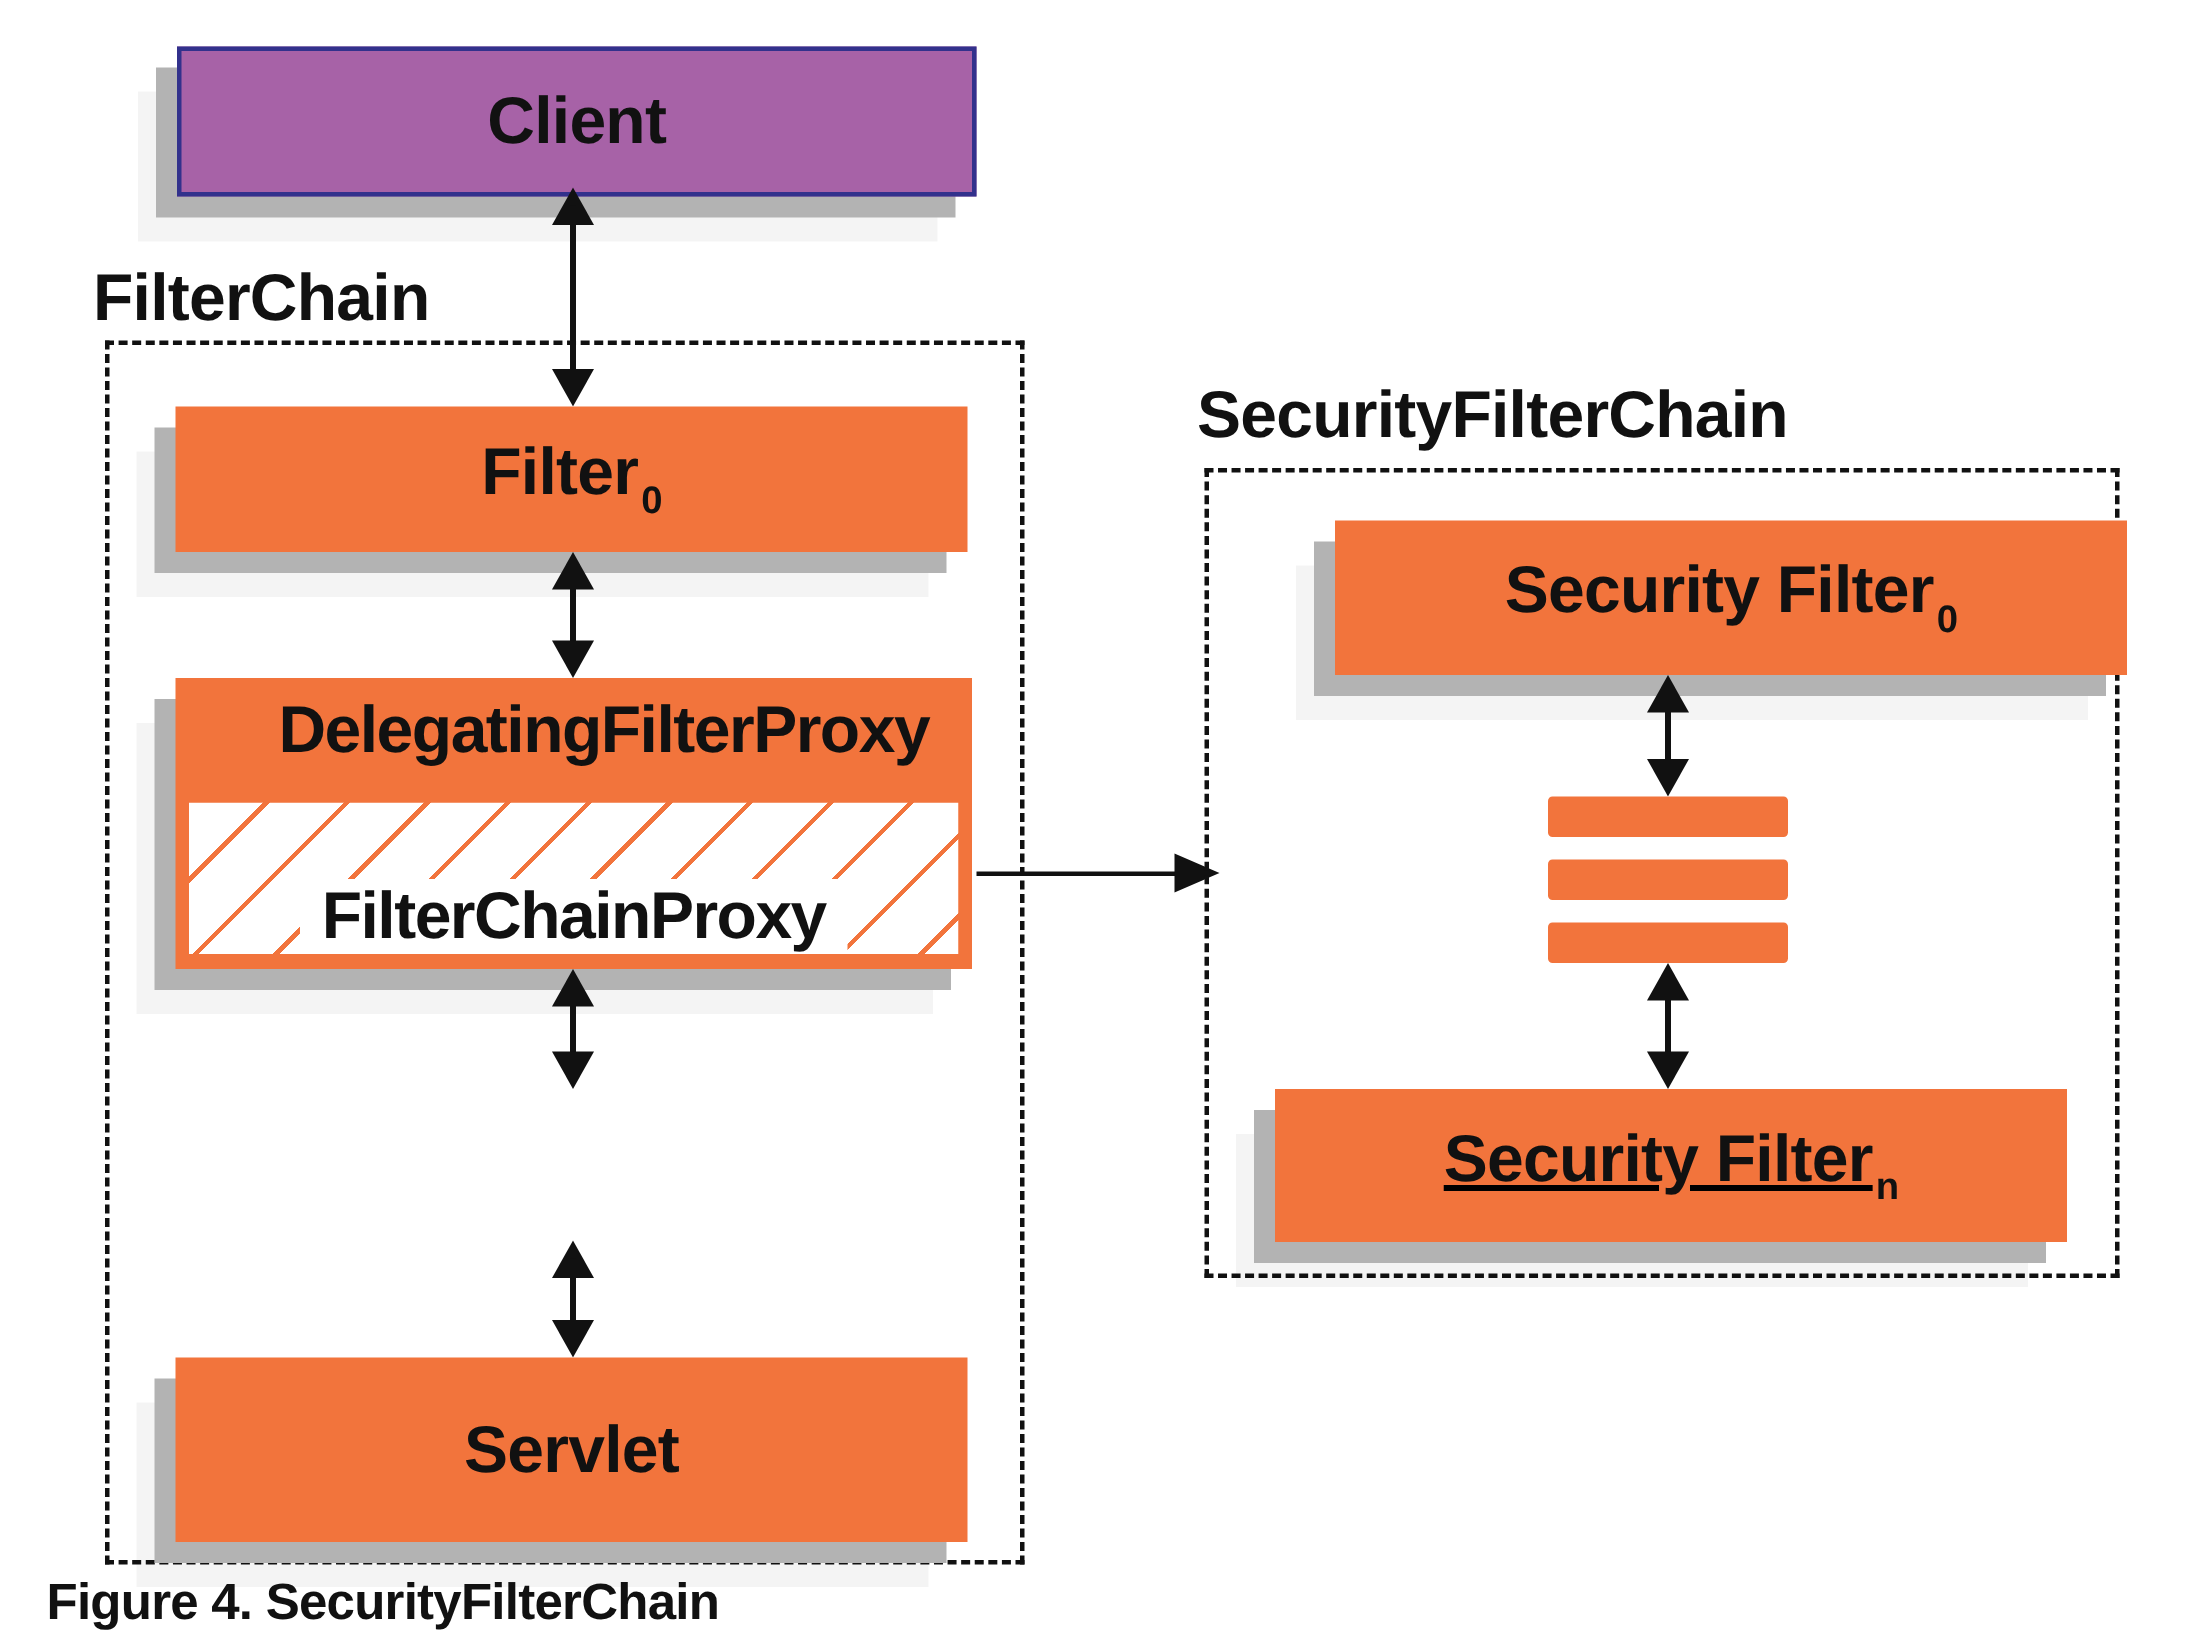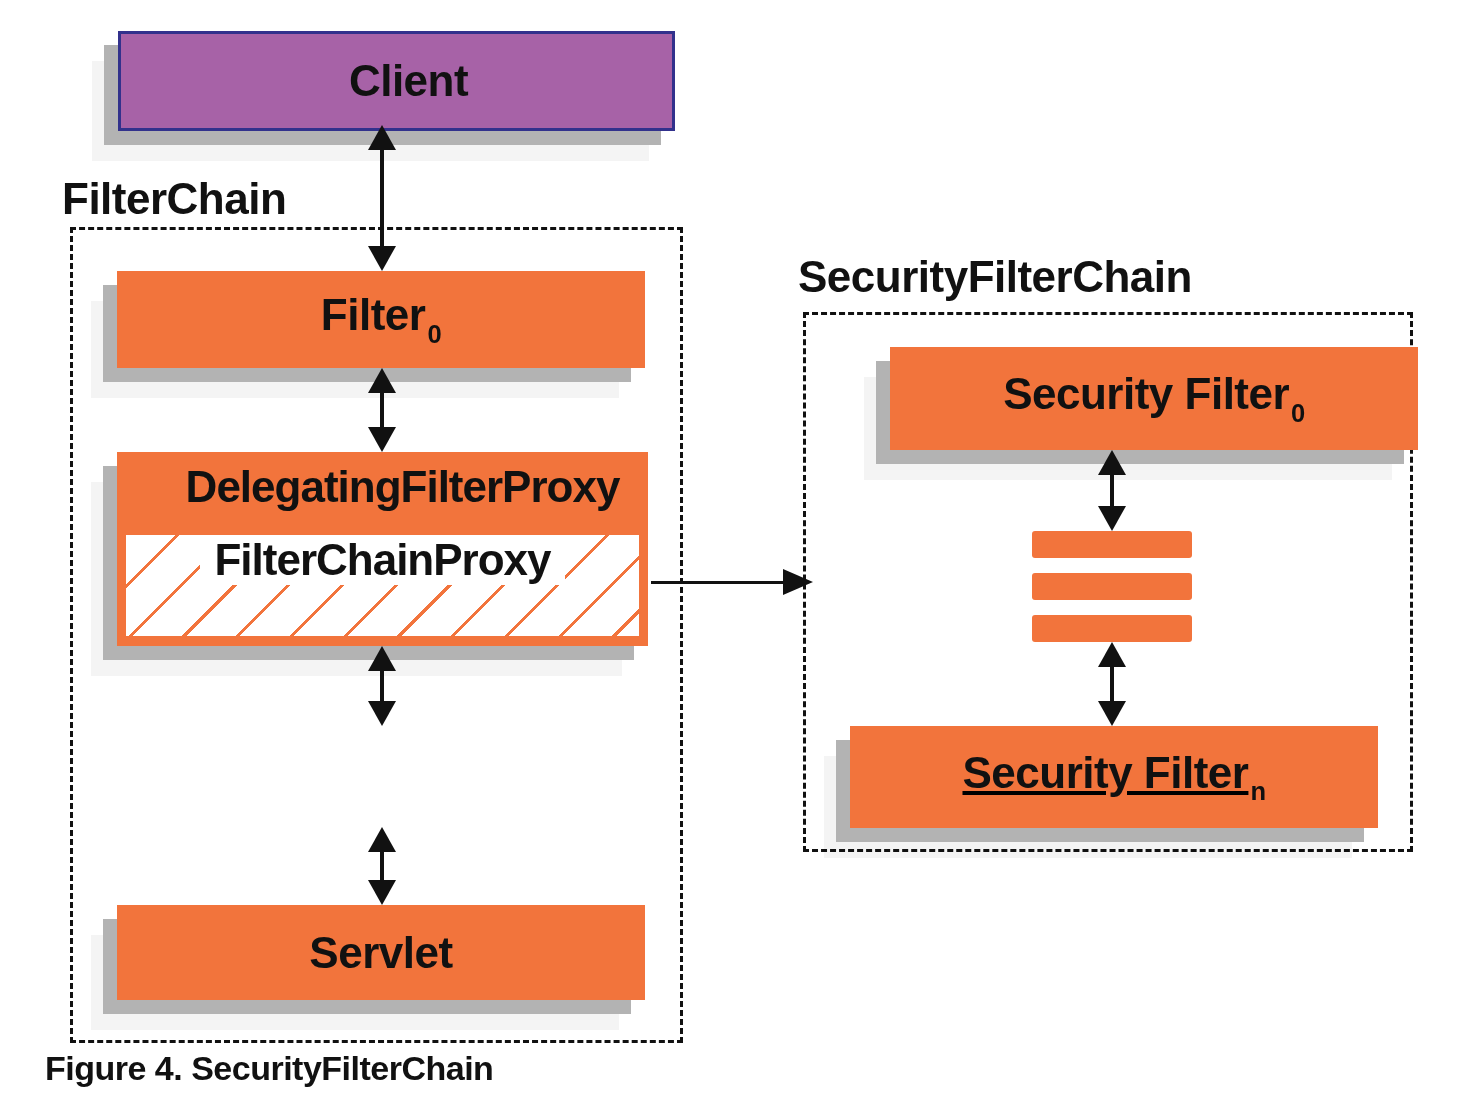--- a/index.html
+++ b/index.html
@@ -77,21 +77,21 @@
     position: absolute;
     left: 6px;
     right: 6px;
     top: 80px;
     bottom: 7px;
     background: repeating-linear-gradient(135deg,
       #ffffff 0px, #ffffff 35px,
       var(--orange, #F2743C) 35px, var(--orange, #F2743C) 38px);
     border: 3px solid var(--orange, #F2743C);
     display: flex;
-    align-items: flex-start;
+    align-items: flex-end;
     justify-content: center;
   }
   .hatch-box .inner-label {
     background: #ffffff;
     padding: 0 14px;
     font-size: 44px;
     font-weight: bold;
     color: var(--ink, #111111);
     letter-spacing: -1px;
     white-space: nowrap;
@@ -142,35 +142,35 @@
   .bar {
     position: absolute;
     left: 1032px;
     width: 160px;
     height: 27px;
     border-radius: 3px;
     background: var(--orange, #F2743C);
   }
   .caption {
     position: absolute;
-    left: 45px;
+    left: 31px;
     top: 1049px;
     font-size: 34px;
     font-weight: bold;
     color: var(--ink, #111111);
     letter-spacing: -0.5px;
     white-space: nowrap;
   }
 </style>
 </head>
 <body>
 
 <div class="canvas">
 
-  <div class="box purple" style="left:118px; top:31px; width:527px; height:94px;padding-left:24px;">
+  <div class="box purple" style="left:118px; top:31px; width:527px; height:94px;">
     <span class="box-label">Client</span>
   </div>
 
   <div class="varrow" style="left:368px; top:125px; height:146px;">
     <div class="head-up"></div>
     <div class="vline"></div>
     <div class="head-down"></div>
   </div>
 
   <div class="section-label" style="left:62px; top:174px;">FilterChain</div>
@@ -200,21 +200,21 @@
     <div class="head-down"></div>
   </div>
 
 
   <div class="varrow" style="left:368px; top:827px; height:78px;">
     <div class="head-up"></div>
     <div class="vline"></div>
     <div class="head-down"></div>
   </div>
 
-  <div class="box orange" style="left:117px; top:905px; width:528px; height:95px;">
+  <div class="box orange" style="left:117px; top:905px; width:528px; height:123px;">
     <span class="box-label">Servlet</span>
   </div>
 
   <div class="harrow" style="left:651px; top:569px; width:162px;">
     <div class="hline"></div>
     <div class="head-right"></div>
   </div>
 
   <div class="section-label" style="left:798px; top:252px;">SecurityFilterChain</div>
 

